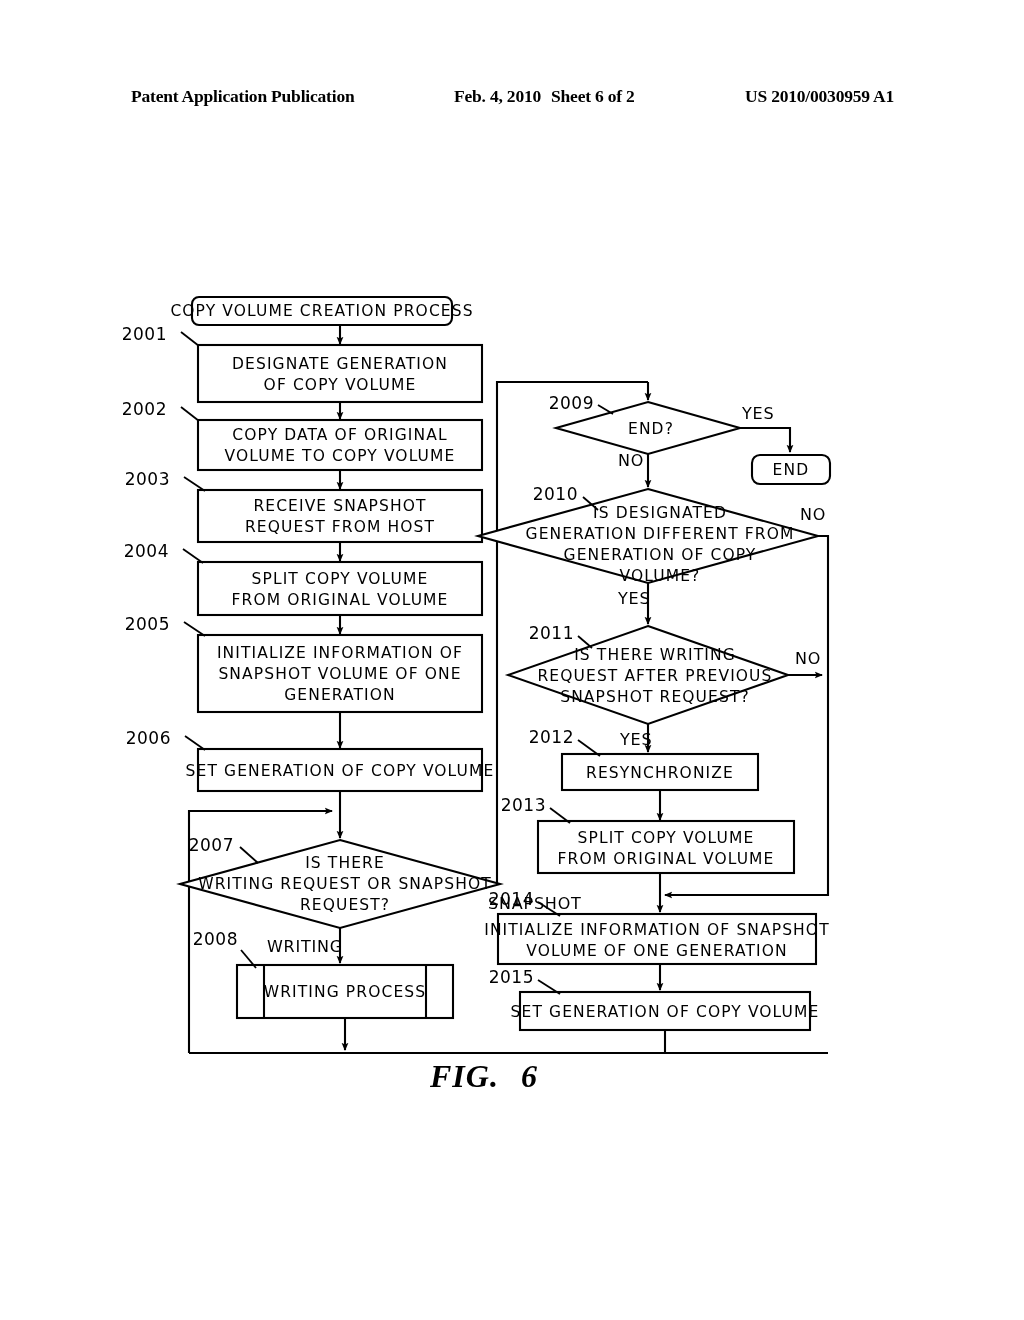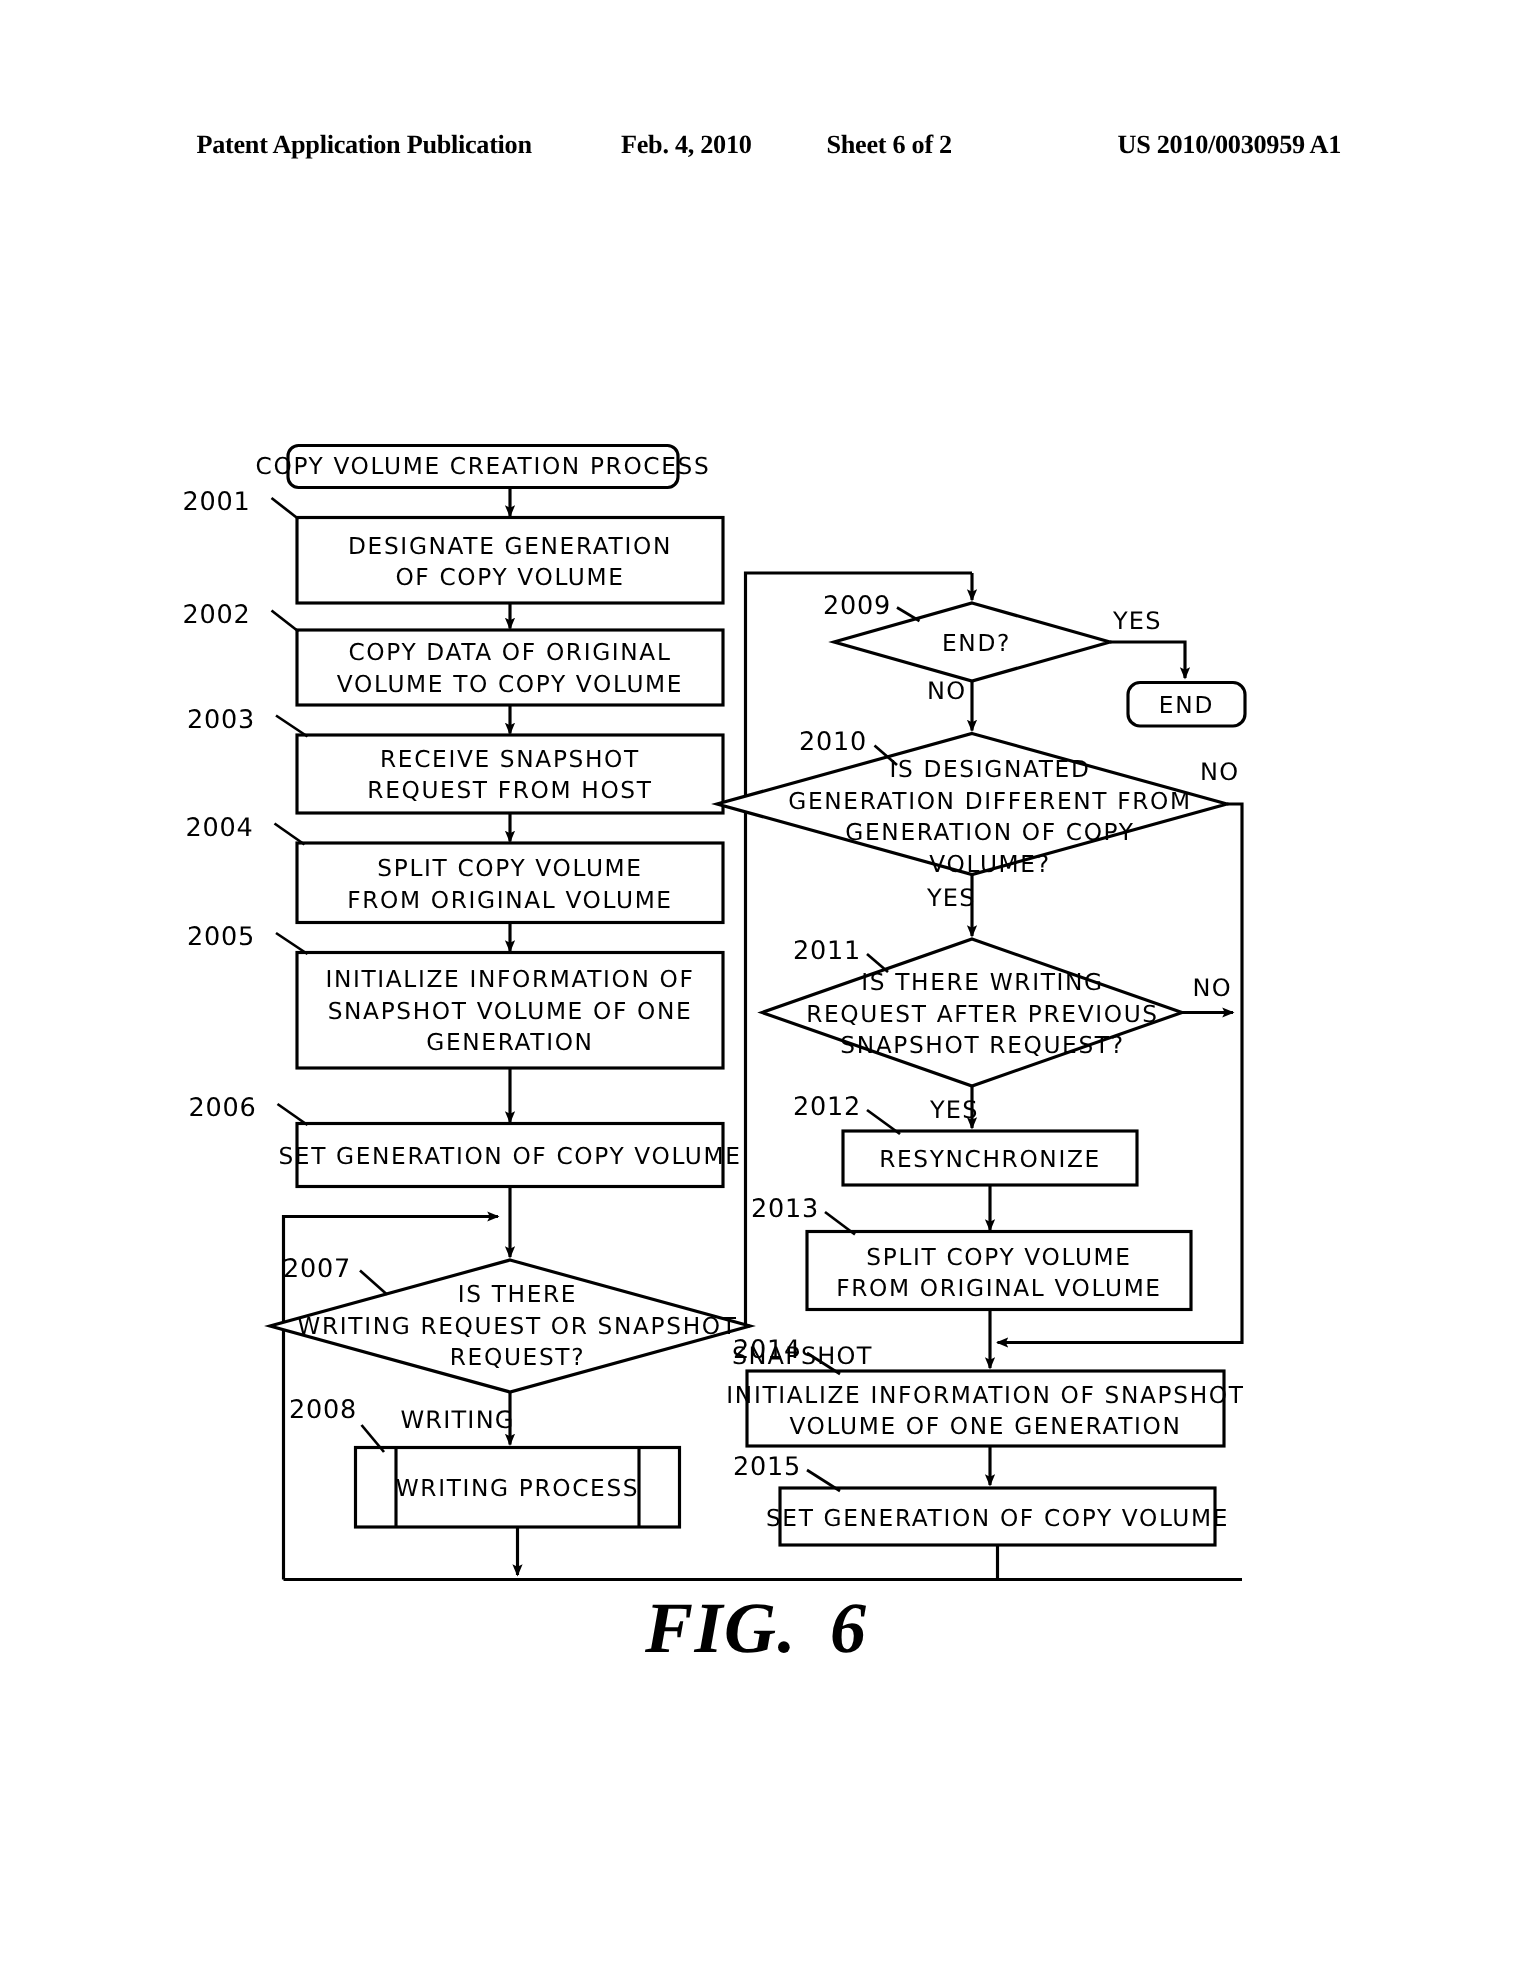--- a/index.html
+++ b/index.html
@@ -32,21 +32,21 @@
     font-size: 17.5px;
     letter-spacing: -0.2px;
     white-space: nowrap;
   }
   #patent-header .hdr {
     position: absolute;
     top: 0;
     line-height: 24px;
   }
   #hdr-pub   { left: 131px; }
-  #hdr-date  { left: 414px; }
+  #hdr-date  { left: 454px; }
   #hdr-sheet { left: 551px; }
   #hdr-num   { left: 745px; }
 
   
   #figure {
     position: absolute;
     top: 0;
     left: 0;
     width: 832px;
     height: 1320px;
@@ -108,21 +108,21 @@
     fill: none;
   }
   
   #fig-caption {
     position: absolute;
     left: 430px;
     top: 1058px;
     font-family: "Liberation Serif", serif;
     font-style: italic;
     font-weight: bold;
-    font-size: 48px;
+    font-size: 32px;
     letter-spacing: 1px;
     white-space: nowrap;
   }
   #fig-caption .fignum { margin-left: 22px; }
 </style>
 </head>
 <body>
 
 <div id="page">
 

